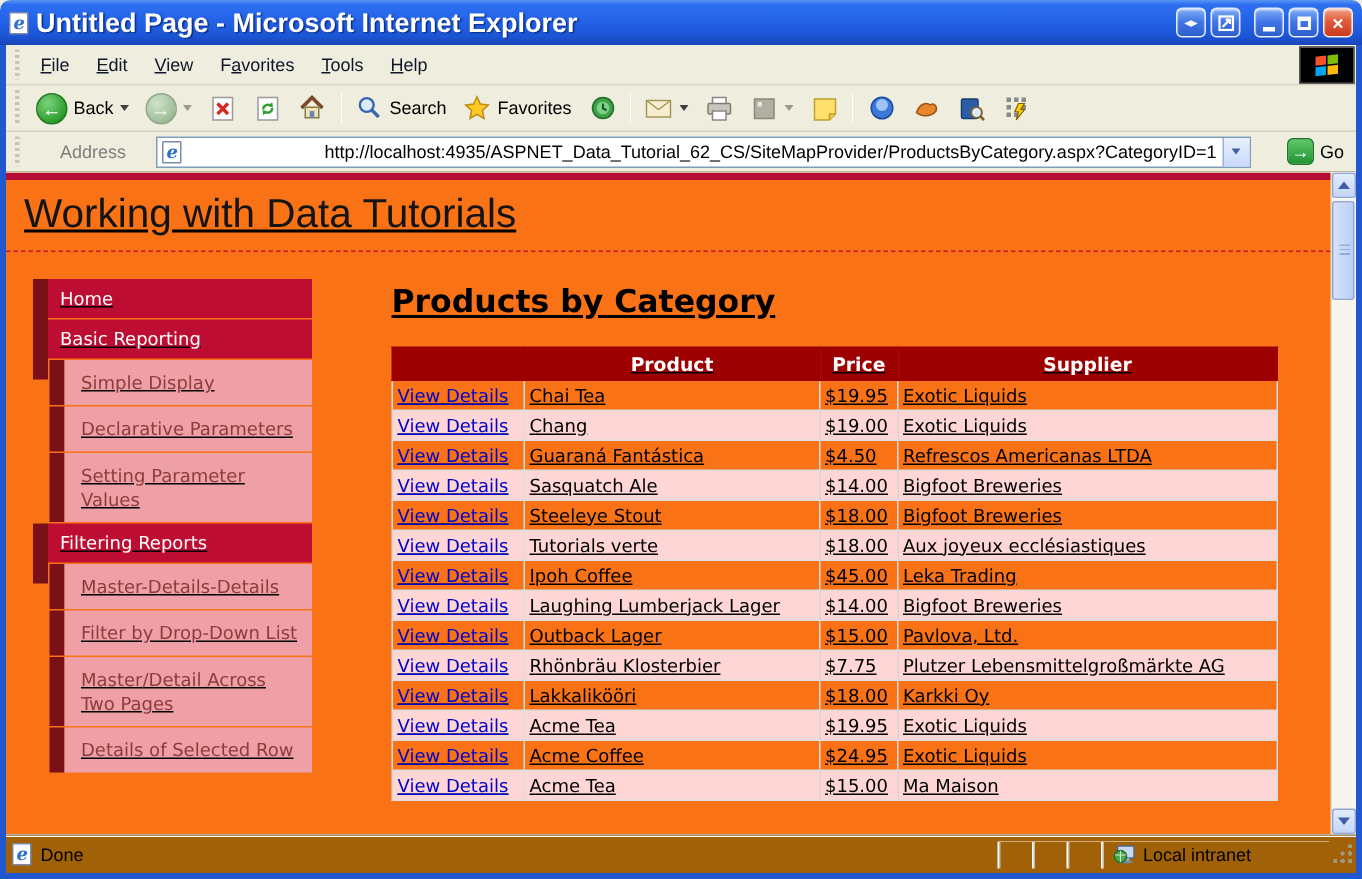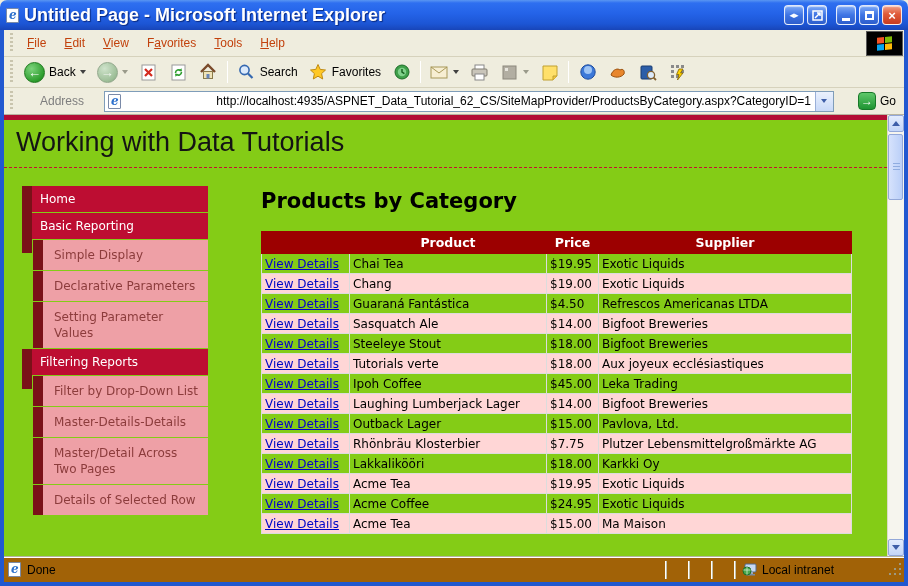--- a/index.html
+++ b/index.html
@@ -27,21 +27,21 @@
   .tb-btn.gap{ margin-right:6px; }
   .tb-btn.close{ background:linear-gradient(180deg,#F0A088 0%,#E05A38 45%,#C83C20 100%); font-size:13px; font-weight:bold; }
   .glyph-min{ width:8px; height:3px; background:#fff; margin-top:9px; }
   .glyph-max{ width:9px; height:9px; border:2px solid #fff; border-top-width:3px; }
 
   
   .menubar{ height:27px; display:flex; align-items:center; background:#EFEDDE; border-bottom:1px solid #D6D2BC; padding-left:2px; }
   .grip{ width:8px; height:80%; margin:0 2px;
     background:repeating-linear-gradient(180deg,#C9C5AE 0 2px, transparent 2px 4px);
     background-size:3px 100%; background-repeat:no-repeat; background-position:2px 0; }
-  .menu-item{ font-size:12px; color:#c2410c; padding:4px 9px; cursor:default; }
+  .menu-item{ font-size:12px; color:#0f172a; padding:4px 9px; cursor:default; }
   .menu-item u{ text-decoration:underline; }
   .menubar .spacer{ flex:1; }
   .throbber{ width:37px; height:25px; background:#000; border:1px solid #5A5A5A; display:flex; align-items:center; justify-content:center; margin-right:1px;}
   .flag{ display:grid; grid-template-columns:7px 7px; grid-template-rows:6px 6px; gap:1px; transform:skewY(-6deg); }
   .flag i{ display:block; }
   .flag i:nth-child(1){ background:#F35325;} .flag i:nth-child(2){ background:#81BC06;}
   .flag i:nth-child(3){ background:#05A6F0;} .flag i:nth-child(4){ background:#FFBA08;}
 
   
   .toolbar{ height:31px; display:flex; align-items:center; background:#EFEDDE; border-bottom:1px solid #D6D2BC; padding-left:2px; gap:1px;}
@@ -60,21 +60,21 @@
   .addr-input{ flex:1; height:21px; background:#fff; border:1px solid #7F9DB9; display:flex; align-items:center; padding:0 0 0 3px; gap:4px; }
   .addr-url{ flex:1; font-size:12px; color:#000; white-space:nowrap; overflow:hidden;text-align:right; }
   .addr-drop{ width:18px; height:19px; background:linear-gradient(180deg,#EAF1FD,#C8D9F8); border-left:1px solid #9AB0D8; display:flex; align-items:center; justify-content:center;}
   .go-btn{ display:flex; align-items:center; gap:4px; font-size:12px; padding:1px 4px;}
   .go-circle{ width:18px; height:18px; border-radius:4px; background:linear-gradient(180deg,#5FC86A,#1F9432); border:1px solid #187828; color:#fff; font-weight:bold; font-size:12px; display:flex; align-items:center; justify-content:center;}
 
   
   .chrome-body{ border-left:4px solid #2158D0; border-right:4px solid #2158D0; border-bottom:4px solid #2158D0;
     height:556px; display:flex; flex-direction:column; background:#EFEDDE;}
   .viewport{ flex:1; display:flex; overflow:hidden; background:#fff; }
-  .pagearea{ flex:1; overflow:hidden; position:relative; background:#84cc16;}
+  .pagearea{ flex:1; overflow:hidden; position:relative; background:#f97316;text-decoration:underline;}
 
   .red-rule{ height:5px; background:#B30D35; }
   .masthead{ padding:7px 0 6px 12px; }
   .site-title{ font-size:27px; font-weight:400; color:#141414; font-family:"Liberation Sans",sans-serif; }
   .dash-rule{ border-top:1px dashed #C41230; margin-top:3px; }
 
   .layout{ display:flex; padding-top:17px; }
 
   
   .sidebar{ width:186px; margin-left:18px; flex-shrink:0; font-family:"DejaVu Sans",sans-serif; }
@@ -386,26 +386,26 @@
                 <span class="strip"></span>
                 <span class="body">Setting Parameter Values</span>
               </div>
               <div class="side-item l1">
                 <span class="strip"></span>
                 <span class="body">Filtering Reports</span>
               </div>
               <div class="side-item l2">
                 <span class="indent"></span>
                 <span class="strip"></span>
+                <span class="body">Master-Details-Details</span>
+              </div>
+              <div class="side-item l2">
+                <span class="indent"></span>
+                <span class="strip"></span>
                 <span class="body">Filter by Drop-Down List</span>
-              </div>
-              <div class="side-item l2">
-                <span class="indent"></span>
-                <span class="strip"></span>
-                <span class="body">Master-Details-Details</span>
               </div>
               <div class="side-item l2">
                 <span class="indent"></span>
                 <span class="strip"></span>
                 <span class="body">Master/Detail Across Two Pages</span>
               </div>
               <div class="side-item l2">
                 <span class="indent"></span>
                 <span class="strip"></span>
                 <span class="body">Details of Selected Row</span>

